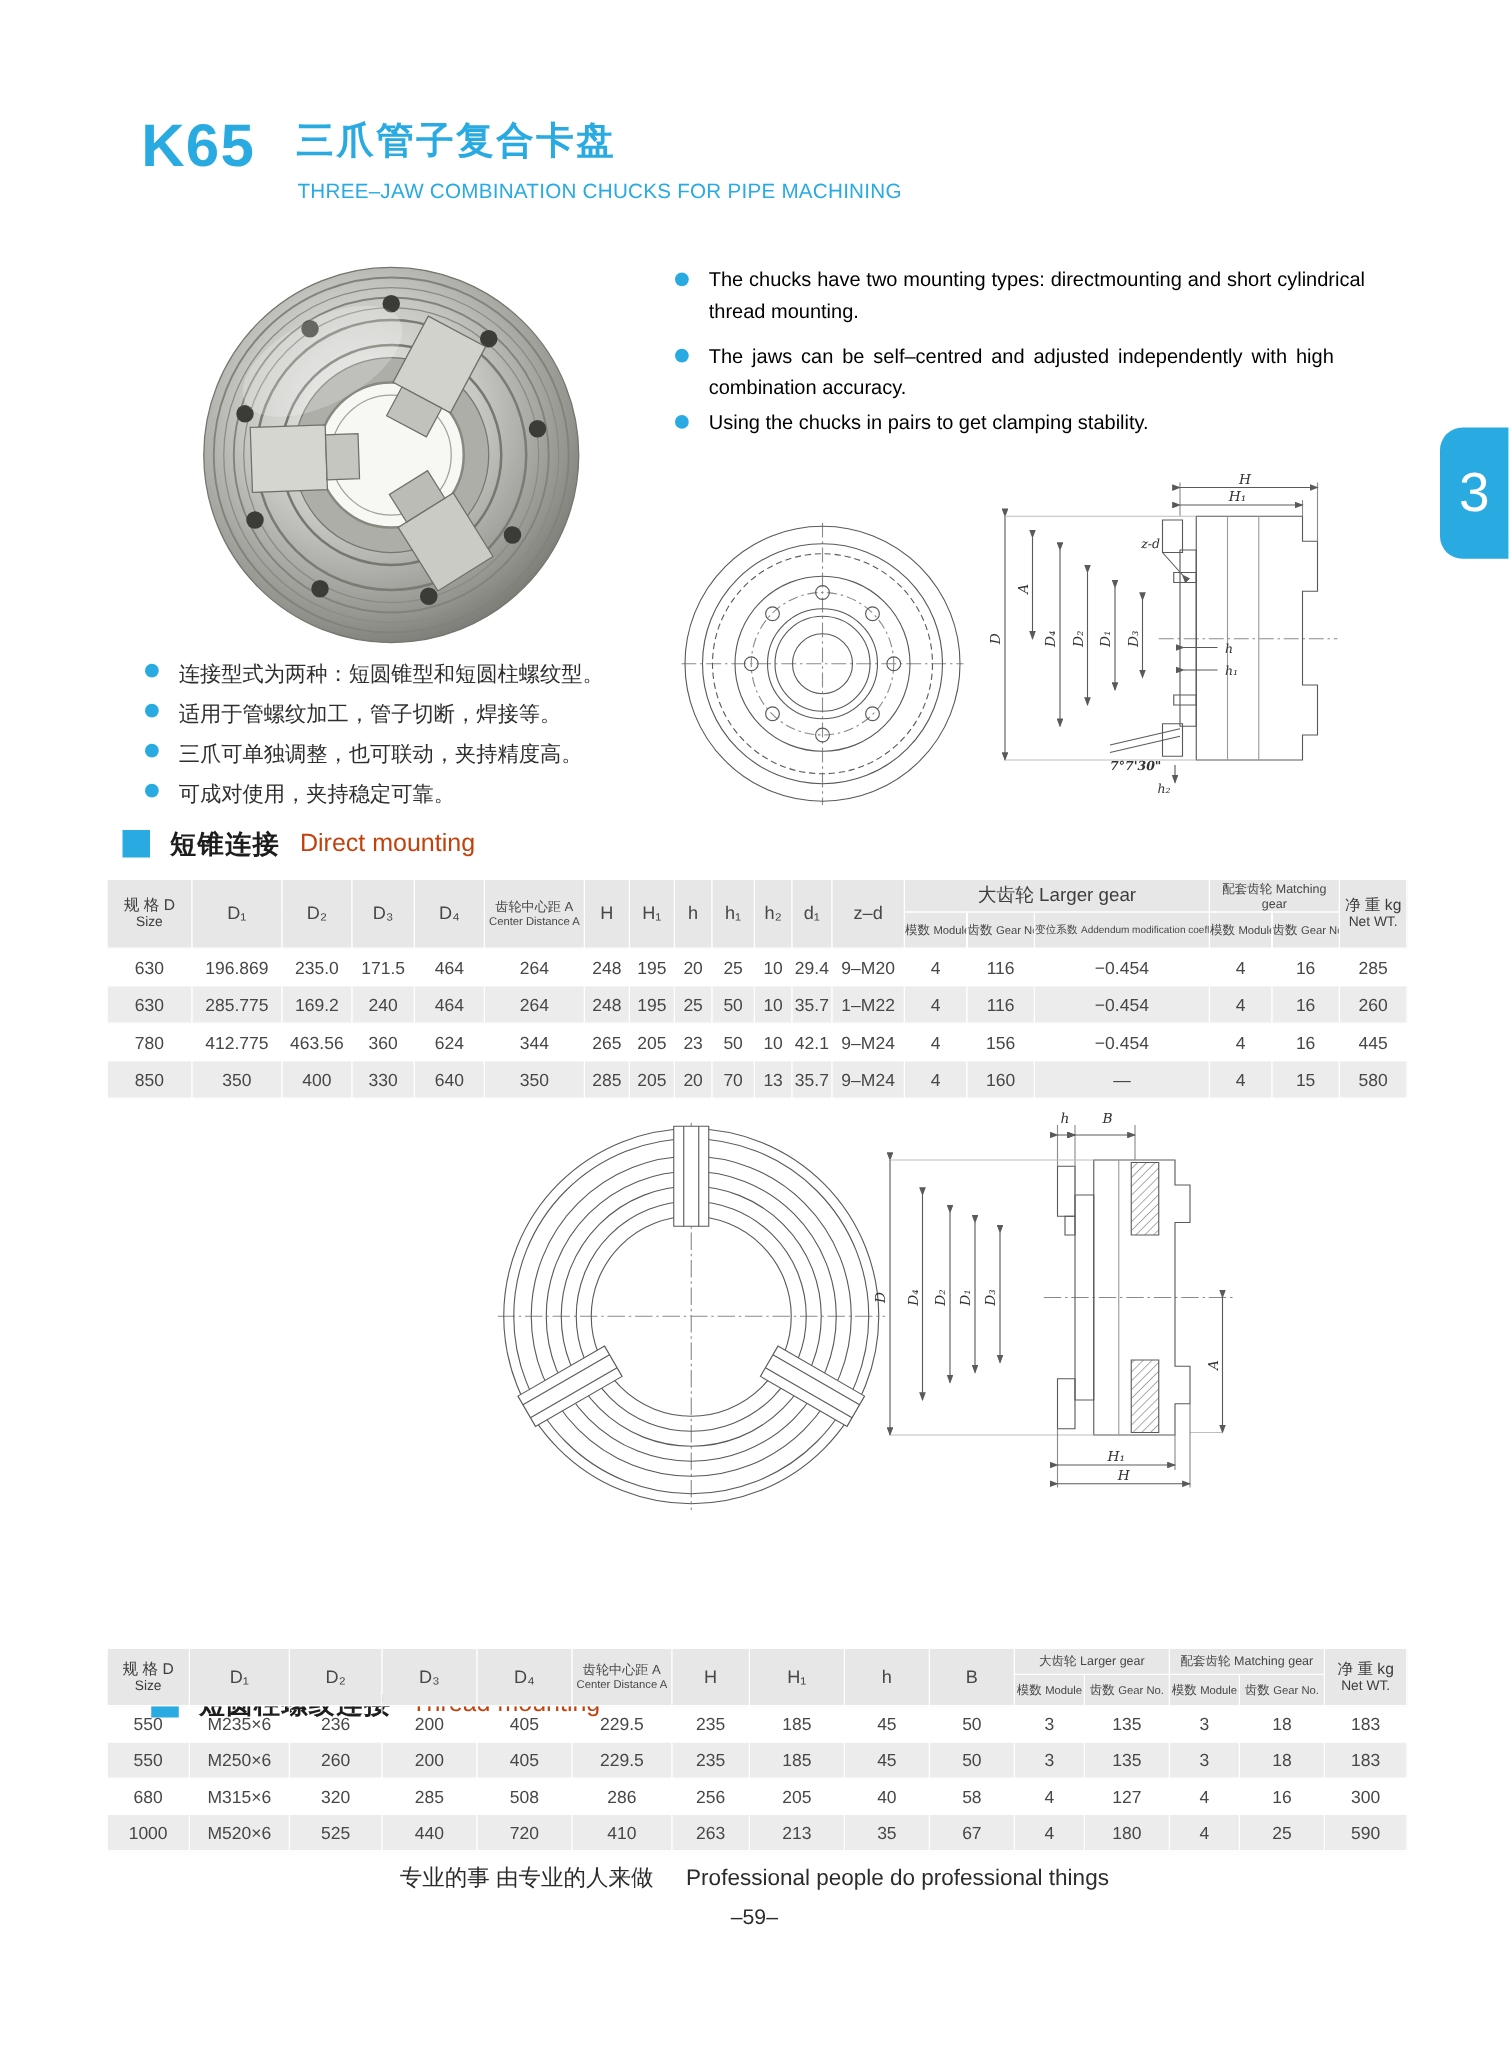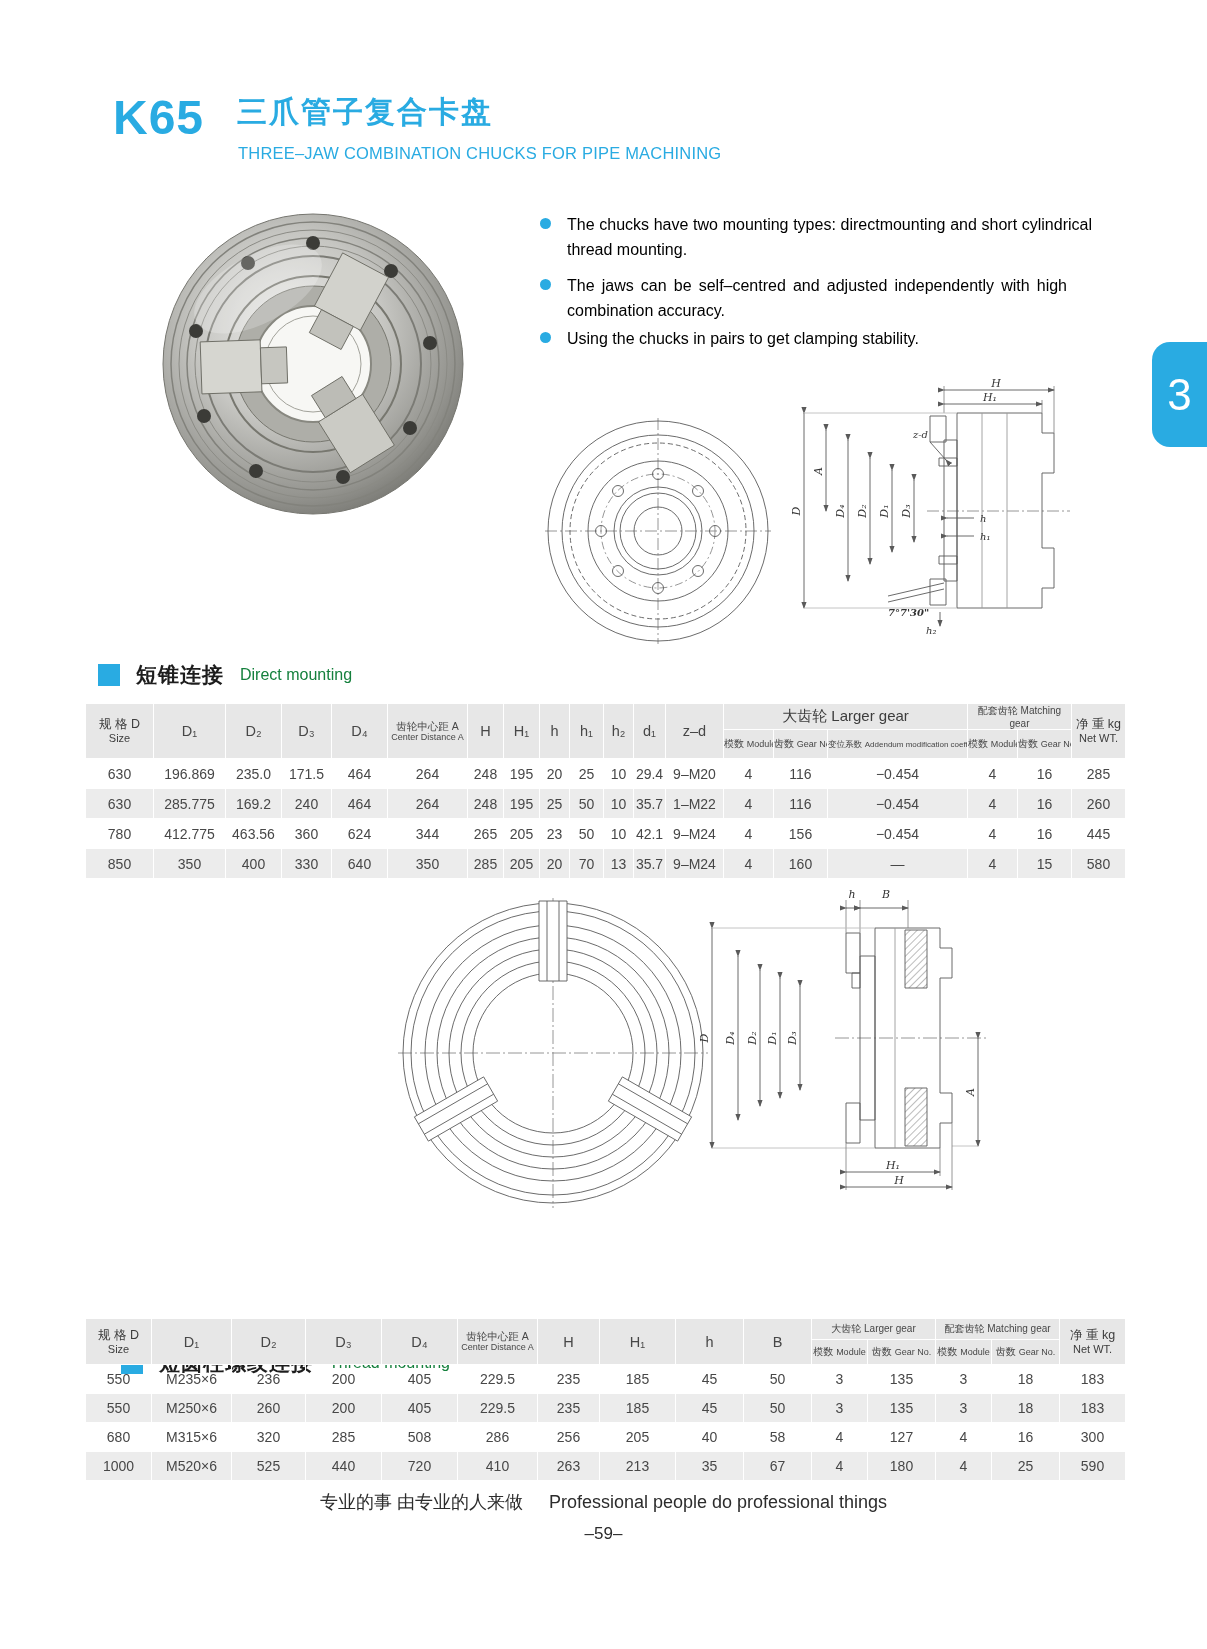--- a/index.html
+++ b/index.html
@@ -24,21 +24,21 @@
   .feat-en{left:540px;top:212px;width:552px;}
   .feat-en li{font-size:16px;line-height:25px;color:#000000;text-align:justify;}
   .feat-zh{left:116px;top:525px;width:470px;}
   .feat-zh li{font-size:17px;line-height:29px;color:#2e2e2e;font-weight:500;}
   .feat-zh .dot{top:9px;}
 
   
   .sec-head{display:flex;align-items:center;gap:16px;}
   .sec-head .sq{width:22px;height:22px;background:#29abe2;}
   .sec-head .zh{font-size:21px;font-weight:700;color:#1d1d1d;letter-spacing:1px;}
-  .sec-head .en{font-size:16px;color:#15803d;}
+  .sec-head .en{font-size:20px;color:#c2410c;}
   .sec1{left:85px;top:661px;padding-left:13px;}
   .sec2{left:85px;top:1349px;padding-left:36px;}
 
   
   table.spec{border-collapse:collapse;table-layout:fixed;width:1040px;}
   table.spec th,table.spec td{border:1px solid #ffffff;text-align:center;vertical-align:middle;
       padding:0;font-weight:normal;color:#474747;}
   table.spec thead th{background:#e7e7e7;}
   table.spec thead .zh{font-size:12.5px;display:block;line-height:15px;color:#3d3d3d;}
   table.spec thead .en{font-size:11px;display:block;line-height:13px;color:#3d3d3d;}
@@ -130,20 +130,26 @@
     </g>
     <ellipse cx="120" cy="86" rx="70" ry="34" fill="#ffffff" opacity="0.22" transform="rotate(-28 120 86)"></ellipse>
   </svg>
 
   <ul class="abs feat feat-en">
     <li><span class="dot"></span><span>The chucks have two mounting types: directmounting and short cylindrical thread mounting.</span></li>
     <li style="width:500px;margin-top:11px;"><span class="dot"></span><span>The jaws can be self–centred and adjusted independently with high combination accuracy.</span></li>
     <li><span class="dot"></span><span>Using the chucks in pairs to get clamping stability.</span></li>
   </ul>
 
+  <ul class="abs feat feat-zh">
+    <li><span class="dot"></span><span>连接型式为两种：短圆锥型和短圆柱螺纹型。</span></li>
+    <li><span class="dot"></span><span>适用于管螺纹加工，管子切断，焊接等。</span></li>
+    <li><span class="dot"></span><span>三爪可单独调整，也可联动，夹持精度高。</span></li>
+    <li><span class="dot"></span><span>可成对使用，夹持稳定可靠。</span></li>
+  </ul>
 
   <svg class="abs draw" style="left:545px;top:418px;" width="226" height="226" viewBox="0 0 226 226" fill="none" stroke="#5a5a5a" stroke-width="0.9">
     <line x1="0" y1="113" x2="226" y2="113" stroke-dasharray="12 3 2 3" stroke="#8a8a8a"></line>
     <line x1="113" y1="0" x2="113" y2="226" stroke-dasharray="12 3 2 3" stroke="#8a8a8a"></line>
     <circle cx="113" cy="113" r="110"></circle>
     <circle cx="113" cy="113" r="96"></circle>
     <circle cx="113" cy="113" r="88" stroke-dasharray="5 3"></circle>
     <circle cx="113" cy="113" r="70"></circle>
     <circle cx="113" cy="113" r="57" stroke-dasharray="8 3 2 3" stroke="#8a8a8a"></circle>
     <g>

